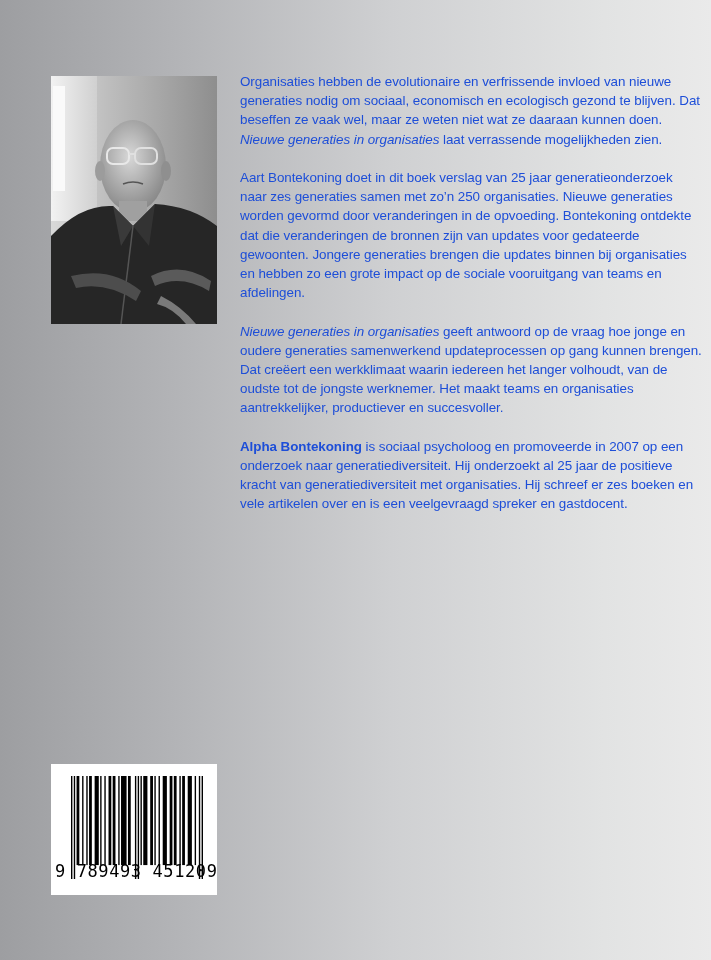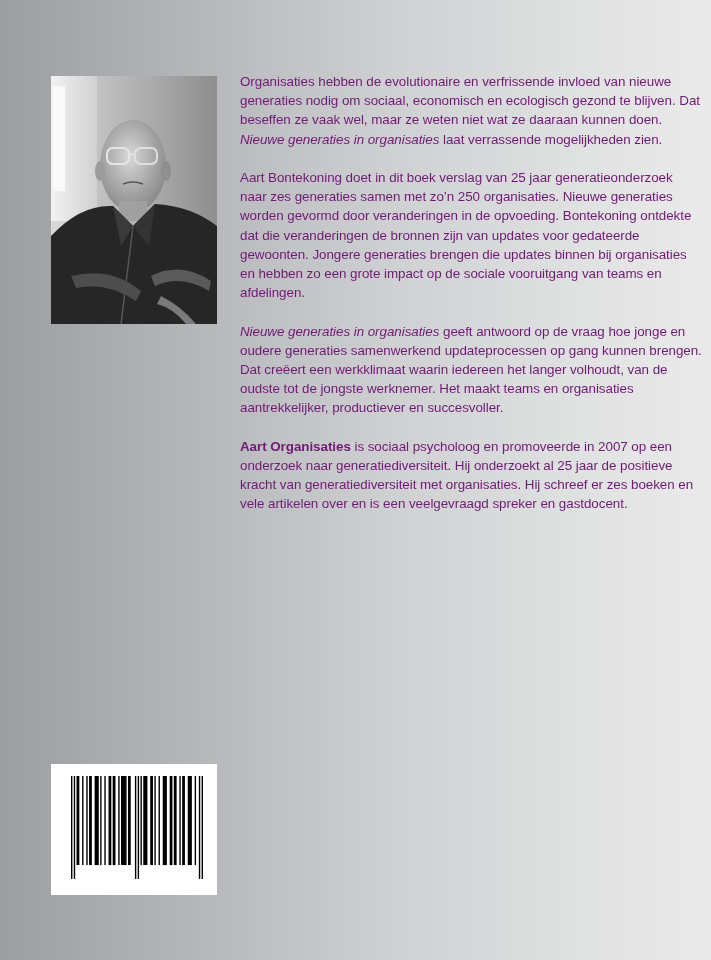--- a/index.html
+++ b/index.html
@@ -10,21 +10,21 @@
       position: relative;
     }
     .cover { position: absolute; inset: 0; }
     .photo {
       position: absolute; left: 51px; top: 76px; width: 166px; height: 248px;
       overflow: hidden; background: #a9a9a9;
     }
     .photo svg { display: block; width: 100%; height: 100%; }
     .text-col {
       position: absolute; left: 240px; top: 72px; width: 462px;
-      color: #701a75; font-size: 13.4px; line-height: 19.2px; letter-spacing: -0.05px;
+      color: #1d4ed8; font-size: 13.4px; line-height: 19.2px; letter-spacing: -0.05px;
     }
     .text-col p { margin: 0 0 19.2px 0; }
     .text-col em { font-style: italic; }
     .text-col strong { font-weight: bold; }
     .barcode-box {
       position: absolute; left: 51px; top: 764px; width: 166px; height: 131px;
       background: #ffffff;
     }
     .barcode-bars {
       position: absolute; left: 20px; top: 12px; width: 132px; height: 103px;
@@ -89,21 +89,21 @@
   </div>
 
   <div class="text-col">
     <p><span>Organisaties hebben de evolutionaire en verfrissende invloed van nieuwe generaties nodig om sociaal, economisch en ecologisch gezond te blijven. Dat beseffen ze vaak wel, maar ze weten niet wat ze daaraan kunnen doen.</span> <em>Nieuwe generaties in organisaties</em><span> laat verrassende mogelijkheden zien.</span></p>
 
 
     <p><span>Aart Bontekoning doet in dit boek verslag van 25 jaar generatieonderzoek naar zes generaties samen met zo’n 250 organisaties. Nieuwe generaties worden gevormd door veranderingen in de opvoeding. Bontekoning ontdekte dat die veranderingen de bronnen zijn van updates voor gedateerde gewoonten. Jongere generaties brengen die updates binnen bij organisaties en hebben zo een grote impact op de sociale vooruitgang van teams en afdelingen.</span></p>
 
     <p><em>Nieuwe generaties in organisaties</em><span> geeft antwoord op de vraag hoe jonge en oudere generaties samenwerkend updateprocessen op gang kunnen brengen. Dat creëert een werkklimaat waarin iedereen het langer volhoudt, van de oudste tot de jongste werknemer. Het maakt teams en organisaties aantrekkelijker, productiever en succesvoller.</span></p>
 
-    <p><strong>Aart Organisaties</strong><span> is sociaal psycholoog en promoveerde in 2007 op een onderzoek naar generatiediversiteit. Hij onderzoekt al 25 jaar de positieve kracht van generatiediversiteit met organisaties. Hij schreef er zes boeken en vele artikelen over en is een veelgevraagd spreker en gastdocent.</span></p>
+    <p><strong>Alpha Bontekoning</strong><span> is sociaal psycholoog en promoveerde in 2007 op een onderzoek naar generatiediversiteit. Hij onderzoekt al 25 jaar de positieve kracht van generatiediversiteit met organisaties. Hij schreef er zes boeken en vele artikelen over en is een veelgevraagd spreker en gastdocent.</span></p>
   </div>
 
   <div class="barcode-box">
     <div class="barcode-bars">
       <svg viewBox="0 0 95 74" preserveAspectRatio="none">
         <g fill="#000">
 
           <rect x="0" y="0" width="1" height="74"></rect>
             <rect x="2" y="0" width="1" height="74"></rect>
 
@@ -134,15 +134,16 @@
           <rect x="78" y="0" width="1" height="64"></rect>
             <rect x="80" y="0" width="2" height="64"></rect>
           <rect x="84" y="0" width="3" height="64"></rect>
             <rect x="89" y="0" width="1" height="64"></rect>
 
           <rect x="92" y="0" width="1" height="74"></rect>
             <rect x="94" y="0" width="1" height="74"></rect>
         </g>
       </svg>
     </div>
+    <div class="barcode-digits">9 789493 451209</div>
   </div>
 
 </div>
 
 </body></html>

